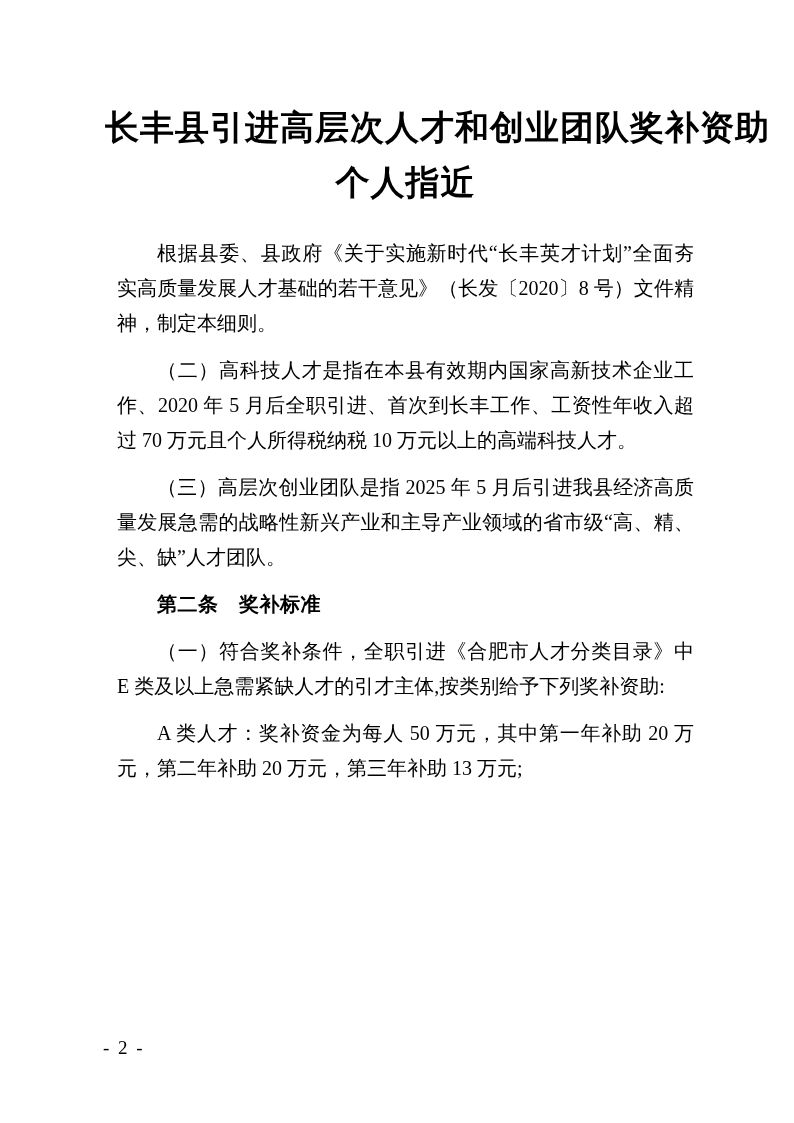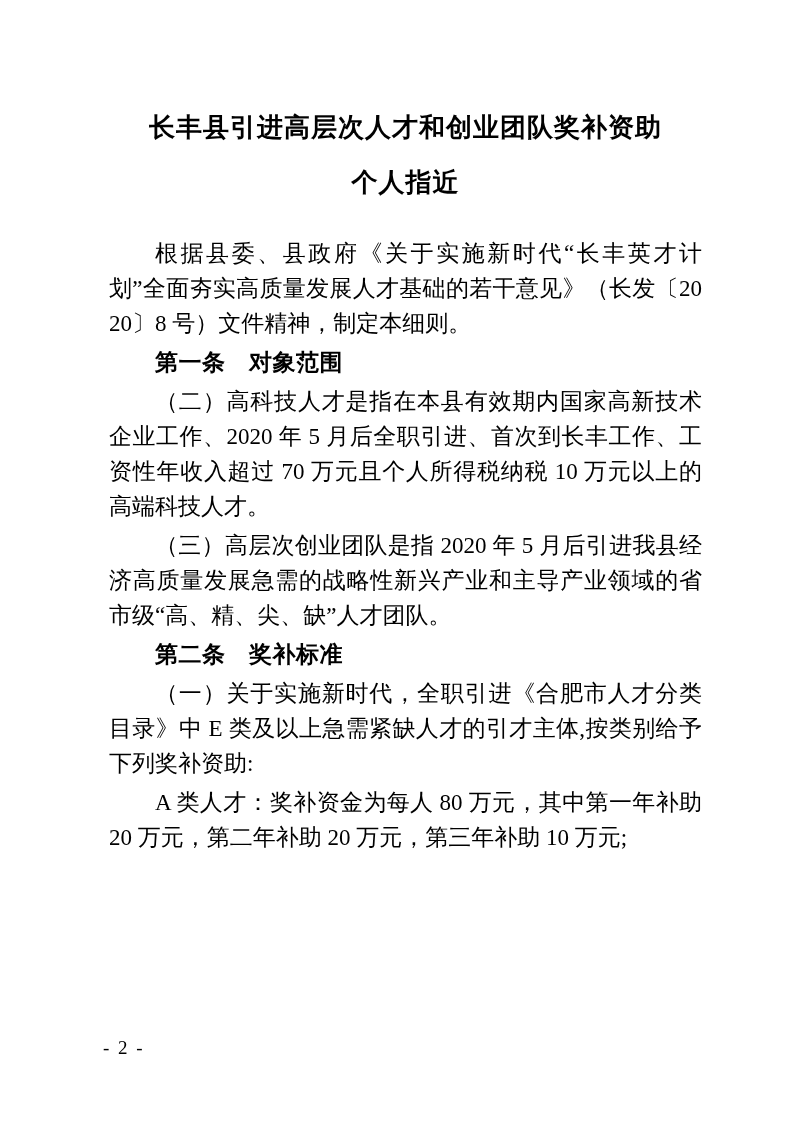--- a/index.html
+++ b/index.html
@@ -21,33 +21,33 @@
     background: #ffffff;
   }
   .content {
     position: absolute;
     left: 105px;
     top: 100px;
     width: 601px;
   }
   .doc-title {
     margin: 0 0 26px 0;
-    font-size: 26px;
+    font-size: 34px;
     line-height: 55px;
     font-weight: bold;
     text-align: center;
     letter-spacing: 1px;
   }
   .title-line {
     display: block;
     white-space: nowrap;
   }
   .para {
-    margin: 4px;
-    font-size: 23px;
+    margin: 12px;
+    font-size: 20px;
     line-height: 35px;
     text-align: justify;
     text-justify: inter-character;
     text-align-last: left;
     text-indent: 2em;
     word-break: break-all;
   }
   .heading {
     font-weight: bold;
     font-family: "Liberation Sans", sans-serif;
@@ -68,23 +68,22 @@
 
 <div class="page">
   <div class="content">
     <h1 class="doc-title">
       <span class="title-line">长丰县引进高层次人才和创业团队奖补资助</span>
       <span class="title-line">个人指近</span>
     </h1>
 
     <div class="body-text">
       <p class="para">根据县委、县政府《关于实施新时代“长丰英才计划”全面夯实高质量发展人才基础的若干意见》（长发〔2020〕8 号）文件精神，制定本细则。</p>
-      <p class="para heading">第一条　对象范围</p>
       <p class="para">（二）高科技人才是指在本县有效期内国家高新技术企业工作、2020 年 5 月后全职引进、首次到长丰工作、工资性年收入超过 70 万元且个人所得税纳税 10 万元以上的高端科技人才。</p>
-      <p class="para">（三）高层次创业团队是指 2020 年 5 月后引进我县经济高质量发展急需的战略性新兴产业和主导产业领域的省市级“高、精、尖、缺”人才团队。</p>
+      <p class="para">（三）高层次创业团队是指 2025 年 5 月后引进我县经济高质量发展急需的战略性新兴产业和主导产业领域的省市级“高、精、尖、缺”人才团队。</p>
       <p class="para heading">第二条　奖补标准</p>
-      <p class="para">（一）关于实施新时代，全职引进《合肥市人才分类目录》中 E 类及以上急需紧缺人才的引才主体,按类别给予下列奖补资助:</p>
-      <p class="para">A 类人才：奖补资金为每人 80 万元，其中第一年补助 20 万元，第二年补助 20 万元，第三年补助 10 万元;</p>
+      <p class="para">（一）符合奖补条件，全职引进《合肥市人才分类目录》中 E 类及以上急需紧缺人才的引才主体,按类别给予下列奖补资助:</p>
+      <p class="para">A 类人才：奖补资金为每人 50 万元，其中第一年补助 20 万元，第二年补助 20 万元，第三年补助 13 万元;</p>
     </div>
   </div>
 
   <div class="footer">- 2 -</div>
 </div>
 
 </body></html>

